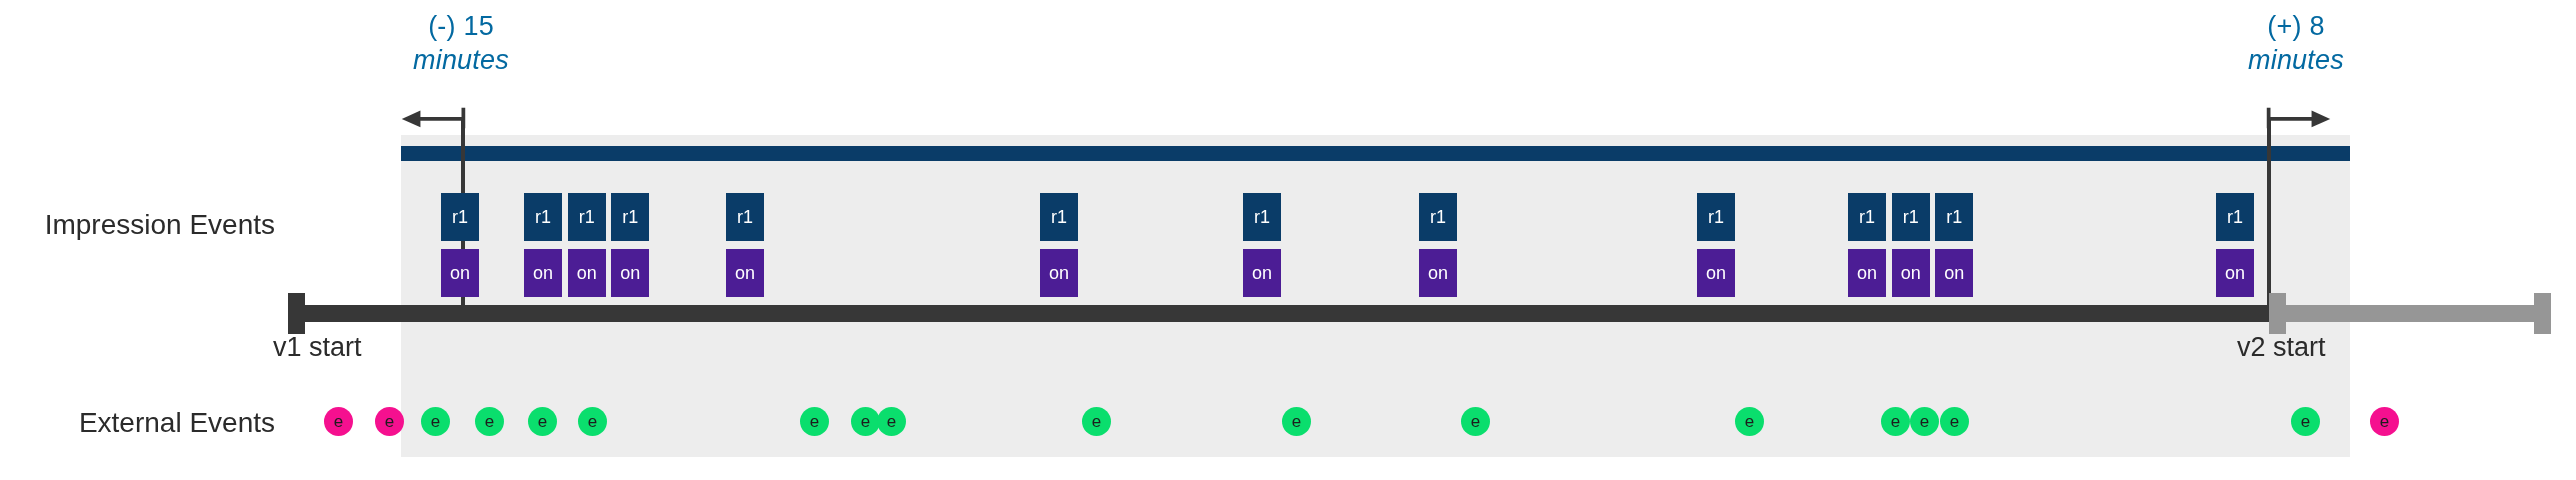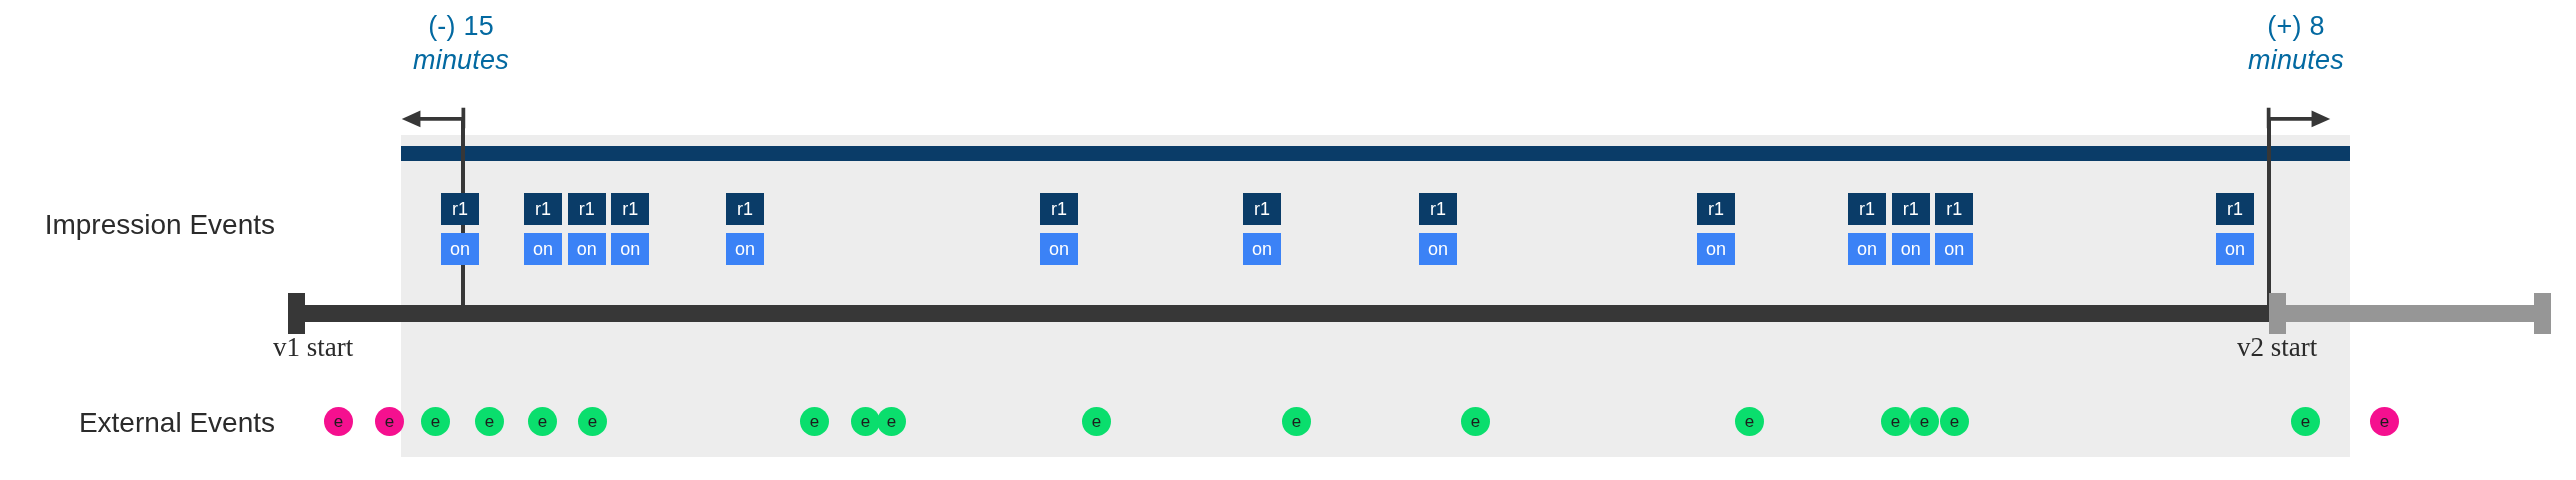--- a/index.html
+++ b/index.html
@@ -102,30 +102,30 @@
     gap: 5.7px;
   }
   .badge-col {
     display: flex;
     flex-direction: column;
     gap: 7.5px;
     align-items: center;
   }
   .badge {
     width: 38px;
-    height: 32px;
+    height: 48px;
     display: flex;
     align-items: center;
     justify-content: center;
     font-size: 18px;
     color: #ffffff;
     line-height: 1;
   }
   .badge.req { background: #0a3c68; }
-  .badge.on  { background: #3b82f6; }
+  .badge.on  { background: #4c1d95; }
 
   
   .vbar {
     position: absolute;
     height: 17px;
     top: 305px;
   }
   .vbar.v1 { background: #373737; left: 288px; width: 1981px; }
   .vbar.v2 { background: #969696; left: 2269px; width: 282px; }
   .vcap {
@@ -137,21 +137,20 @@
   .vcap.v1-start { background: #373737; left: 288px; }
   .vcap.v2-start { background: #969696; left: 2269px; }
   .vcap.v2-end   { background: #969696; left: 2534px; }
 
   .vbar-label {
     position: absolute;
     top: 332px;
     font-size: 27px;
     color: #2b2b2b;
     white-space: nowrap;
-    font-family: Liberation Serif, serif;
   }
   .vbar-label.v1 { left: 273px; }
   .vbar-label.v2 { left: 2237px; }
 
   
   .ext-dot {
     position: absolute;
     top: 407px;
     width: 29px;
     height: 29px;

